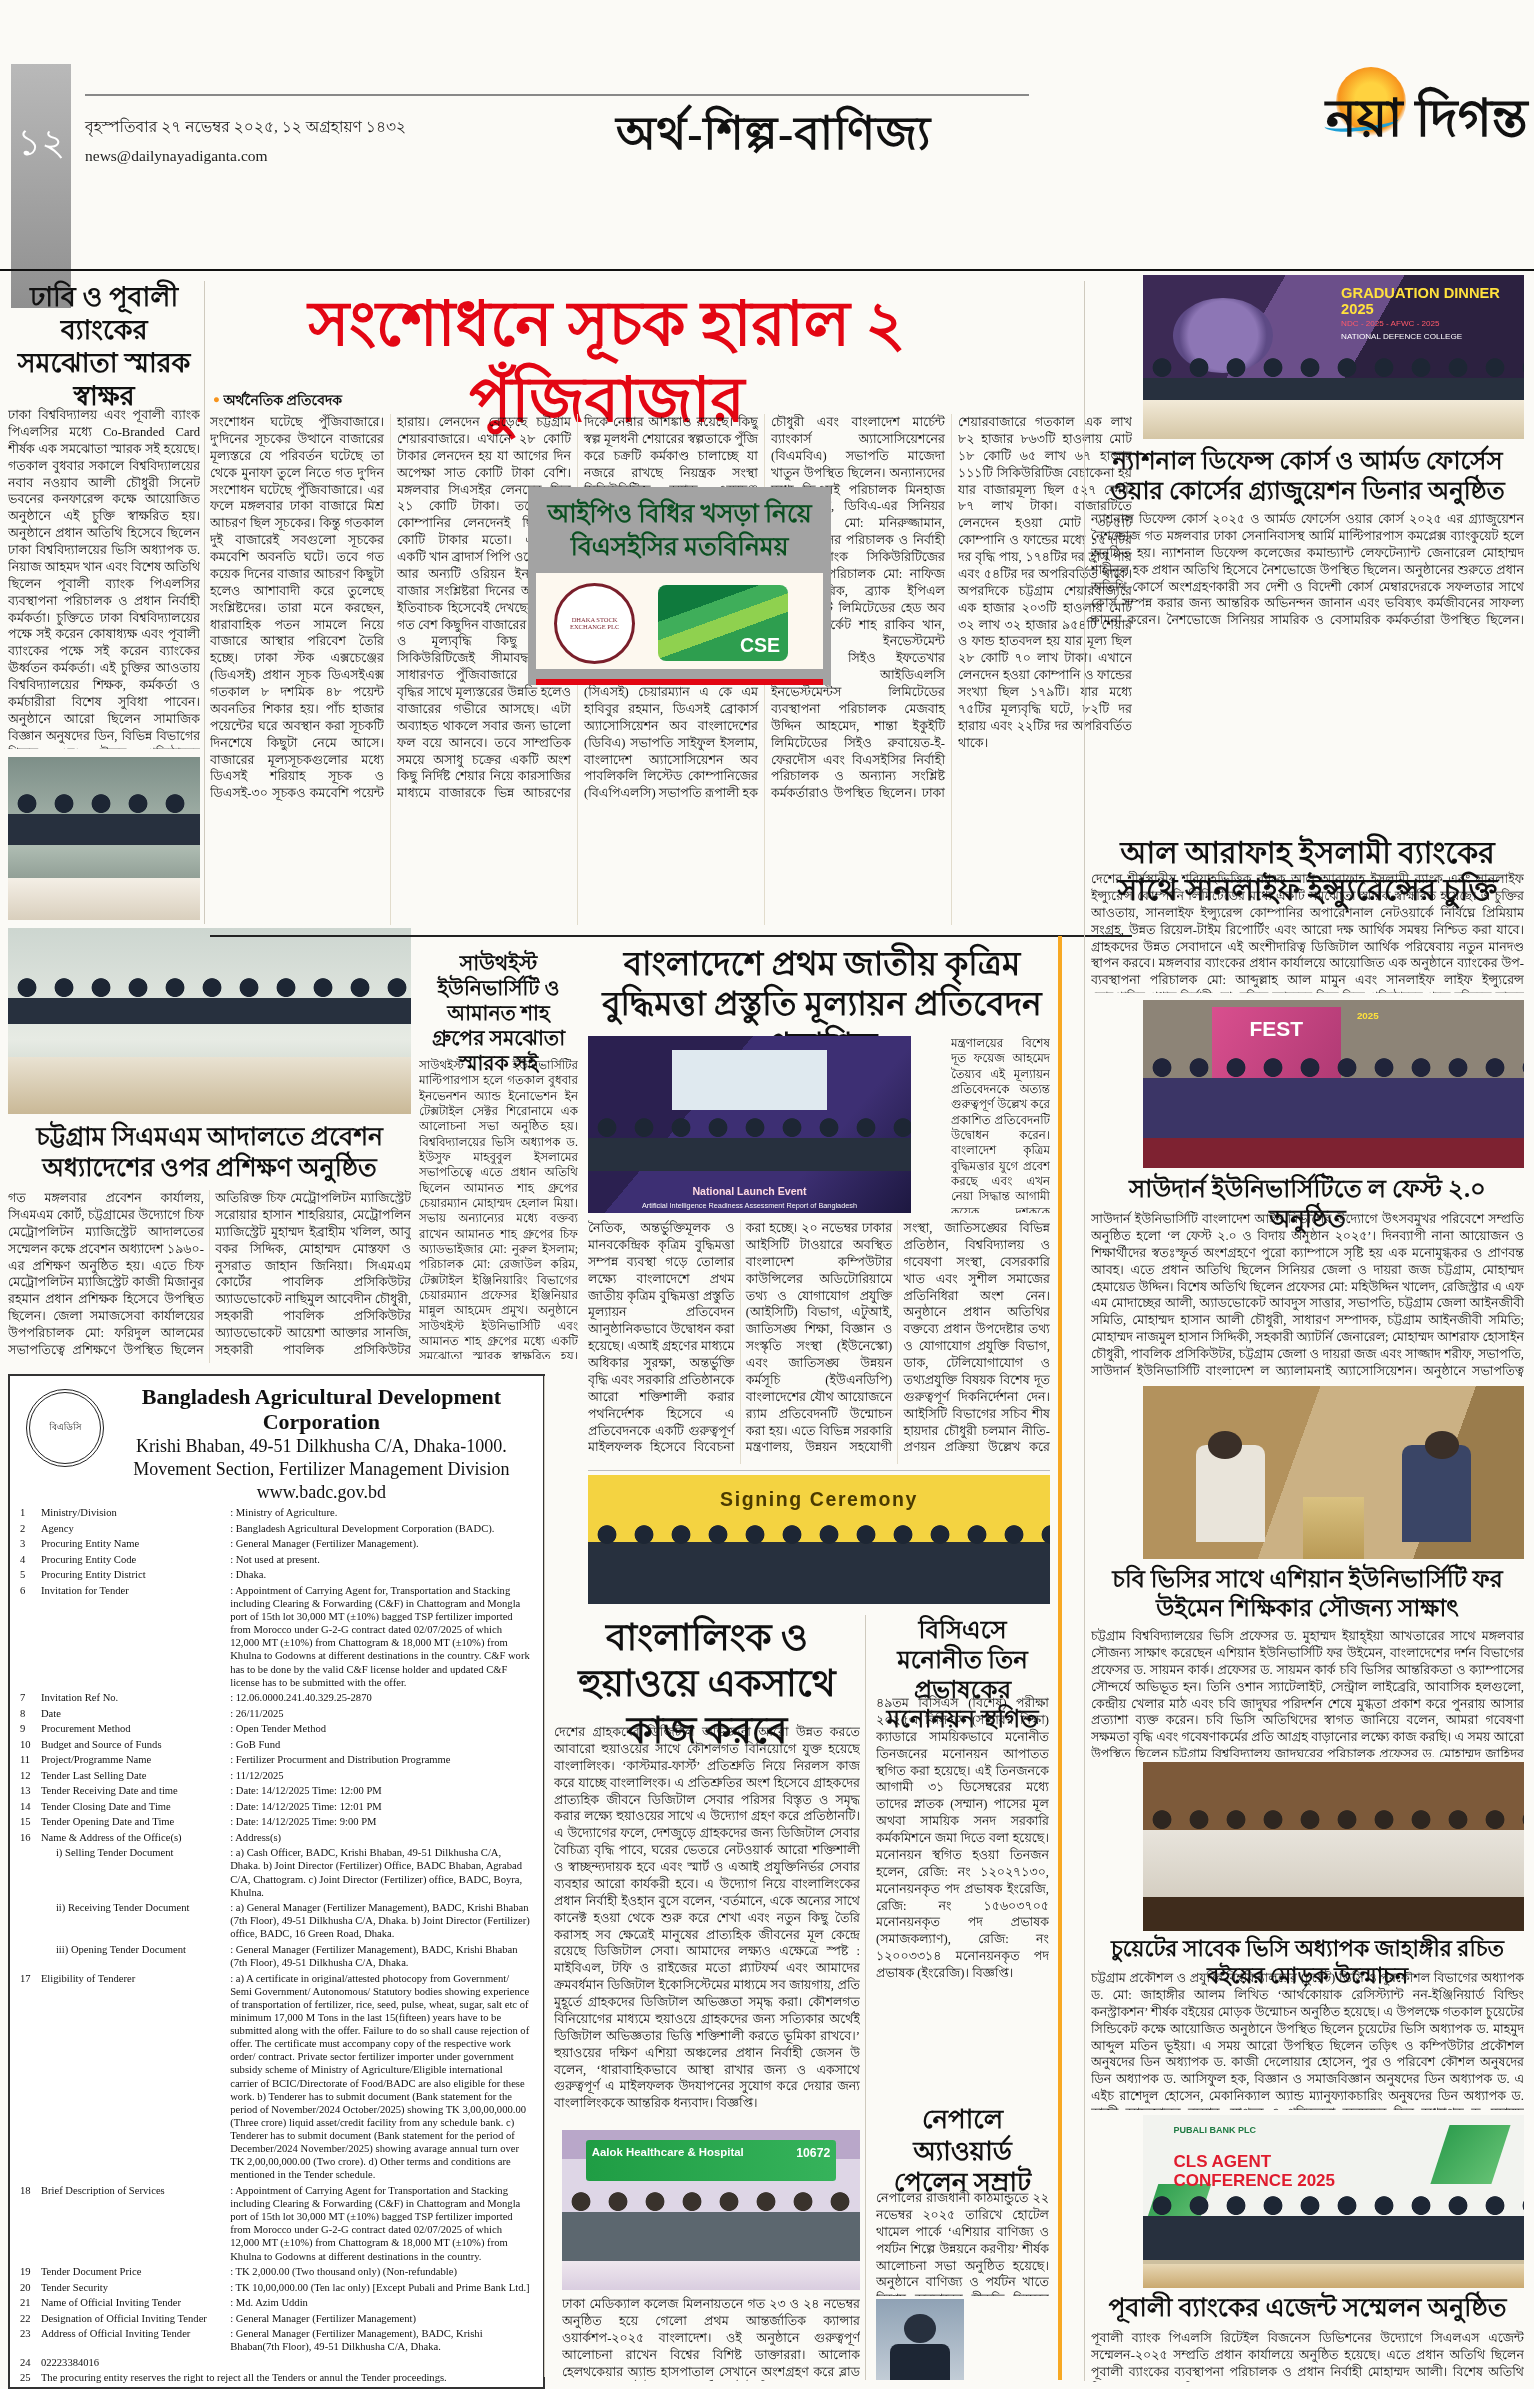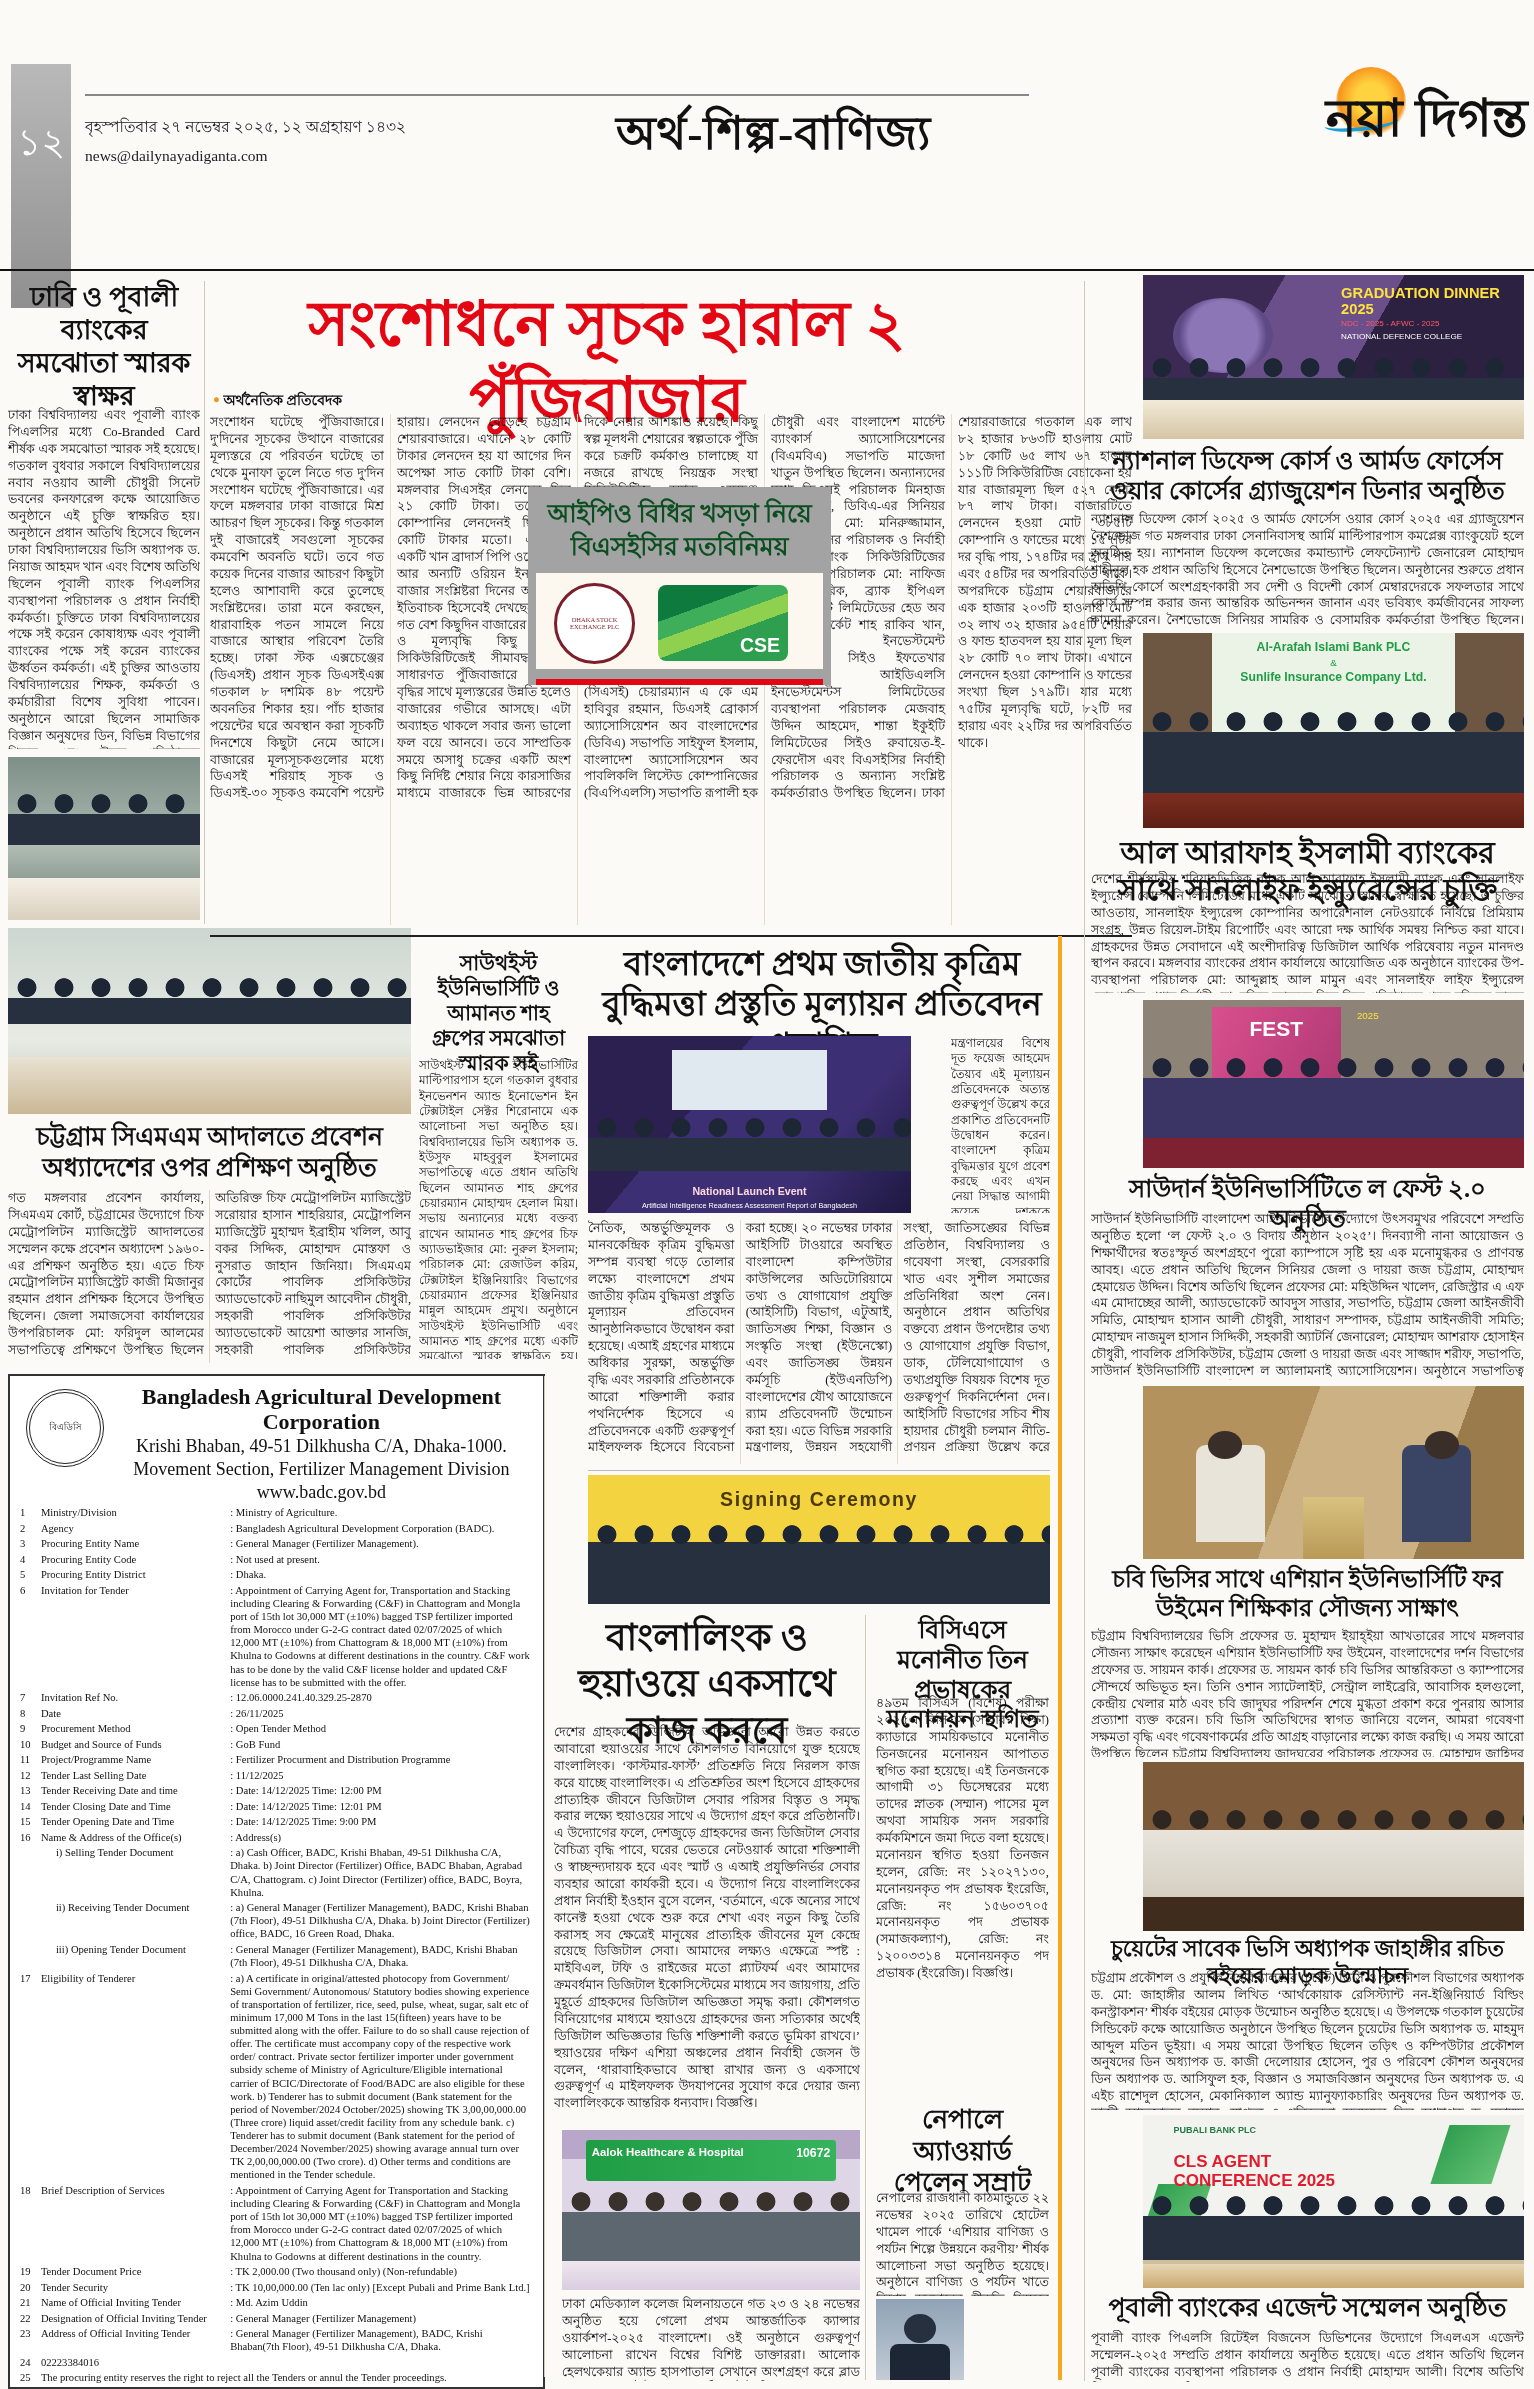--- a/index.html
+++ b/index.html
@@ -316,35 +316,27 @@
     <div class="ph-label" style="left:52%;top:9.8px;width:44%;color:#ffe13d;font-size:14.7px;font-weight:700;text-align:left;">GRADUATION DINNER 2025</div>
     <div class="ph-label" style="left:52%;top:44px;width:44%;color:#ff5a6a;font-size:8.1px;text-align:left;">NDC - 2025 - AFWC - 2025</div>
     <div class="ph-label" style="left:52%;top:57px;width:44%;color:#fff;font-size:8.1px;text-align:left;">NATIONAL DEFENCE COLLEGE</div>
     <div style="position:absolute;left:8%;top:14%;width:26%;height:46%;border-radius:50%;background:radial-gradient(circle,#8d76b5 0 55%,#5d4a85 70%);"></div>
     <div class="crowd" style="top:50%;height:26%;"></div>
     <div class="tablebar" style="bottom:0;height:24%;background:linear-gradient(#f2ead8,#d4c5a4);"></div>
   </div>
   <div class="abs headline ctr" style="left:1091px;top:446px;width:433px;font-size:24.4px;">ন্যাশনাল ডিফেন্স কোর্স ও আর্মড ফোর্সেস ওয়ার কোর্সের গ্র্যাজুয়েশন ডিনার অনুষ্ঠিত</div>
   <div class="abs jt body-sm clip" style="left:1091px;top:511px;width:433px;height:116px;">ন্যাশনাল ডিফেন্স কোর্স ২০২৫ ও আর্মড ফোর্সেস ওয়ার কোর্স ২০২৫ এর গ্র্যাজুয়েশন নৈশভোজ গত মঙ্গলবার ঢাকা সেনানিবাসস্থ আর্মি মাল্টিপারপাস কমপ্লেক্স ব্যাংকুয়েট হলে অনুষ্ঠিত হয়। ন্যাশনাল ডিফেন্স কলেজের কমান্ড্যান্ট লেফটেন্যান্ট জেনারেল মোহাম্মদ শাহীনুল হক প্রধান অতিথি হিসেবে নৈশভোজে উপস্থিত ছিলেন। অনুষ্ঠানের শুরুতে প্রধান অতিথি কোর্সে অংশগ্রহণকারী সব দেশী ও বিদেশী কোর্স মেম্বারদেরকে সফলতার সাথে কোর্স সম্পন্ন করার জন্য আন্তরিক অভিনন্দন জানান এবং ভবিষ্যৎ কর্মজীবনের সাফল্য কামনা করেন। নৈশভোজে সিনিয়র সামরিক ও বেসামরিক কর্মকর্তারা উপস্থিত ছিলেন। বিজ্ঞপ্তি।</div>
 
-  <div class="photo" style="left:1143px;top:633px;width:381px;height:195px;background:linear-gradient(#6d5742 0 100%);">
-    <div style="position:absolute;left:18%;top:0;width:64%;height:56%;background:#eaf3e6;"></div>
-    <div class="ph-label" style="left:20%;top:6.5px;width:60%;color:#1f9d44;font-size:12.2px;font-weight:700;">Al-Arafah Islami Bank PLC</div>
-    <div class="ph-label" style="left:20%;top:24.4px;width:60%;color:#1f9d44;font-size:9.8px;">&amp;</div>
-    <div class="ph-label" style="left:20%;top:37px;width:60%;color:#1f9d44;font-size:12.2px;font-weight:700;">Sunlife Insurance Company Ltd.</div>
-    <div class="crowd" style="top:40%;height:42%;"></div>
-    <div class="tablebar" style="bottom:0;height:18%;background:linear-gradient(#7e2d20,#5d1f15);"></div>
-  </div>
   <div class="abs headline ctr" style="left:1091px;top:835px;width:433px;font-size:30px;">আল আরাফাহ ইসলামী ব্যাংকের সাথে সানলাইফ ইন্স্যুরেন্সের চুক্তি</div>
   <div class="abs jt body-sm clip" style="left:1091px;top:871px;width:433px;height:122px;">দেশের শীর্ষস্থানীয় শরিয়াহভিত্তিক ব্যাংক আল আরাফাহ ইসলামী ব্যাংক এবং সানলাইফ ইন্স্যুরেন্স কোম্পানি লিমিটেডের মধ্যে একটি সমঝোতা স্মারক স্বাক্ষরিত হয়েছে। এ চুক্তির আওতায়, সানলাইফ ইন্স্যুরেন্স কোম্পানির অপারেশনাল নেটওয়ার্কে নির্বিঘ্নে প্রিমিয়াম সংগ্রহ, উন্নত রিয়েল-টাইম রিপোর্টিং এবং আরো দক্ষ আর্থিক সমন্বয় নিশ্চিত করা যাবে। গ্রাহকদের উন্নত সেবাদানে এই অংশীদারিত্ব ডিজিটাল আর্থিক পরিষেবায় নতুন মানদণ্ড স্থাপন করবে। মঙ্গলবার ব্যাংকের প্রধান কার্যালয়ে আয়োজিত এক অনুষ্ঠানে ব্যাংকের উপ-ব্যবস্থাপনা পরিচালক মো: আব্দুল্লাহ আল মামুন এবং সানলাইফ লাইফ ইন্স্যুরেন্স কোম্পানির প্রধান নির্বাহী মো: রফিক আহমেদ নিজ নিজ প্রতিষ্ঠানের পক্ষে চুক্তিতে স্বাক্ষর করেন। এ সময় আরো উপস্থিত ছিলেন ব্যাংকের সিনিয়র অ্যাসিস্ট্যান্ট ভাইস প্রেসিডেন্ট মো: বাচ্চু শেখ, অ্যাসিস্ট্যান্ট ভাইস প্রেসিডেন্ট আবু কাওছার ও সিনিয়র প্রিন্সিপাল অফিসার নাজমুল হোসাইনসহ উভয় প্রতিষ্ঠানের ঊর্ধ্বতন কর্মকর্তারা। বিজ্ঞপ্তি</div>
 
   <div class="photo" style="left:1143px;top:1000px;width:381px;height:168px;background:linear-gradient(#8d8477 0 70%,#7e2231 70% 100%);">
     <div style="position:absolute;left:18%;top:4%;width:34%;height:44%;background:linear-gradient(120deg,#d94f8e,#b03a74);"></div>
     <div class="ph-label" style="left:20%;top:10%;width:30%;color:#fff;font-size:21px;font-weight:700;">FEST</div>
-    <div class="ph-label" style="left:54%;top:6%;width:10%;color:#ffe13d;font-size:9.8px;font-weight:400;">2025</div>
+    <div class="ph-label" style="left:54%;top:6%;width:10%;color:#ffe13d;font-size:9.8px;font-weight:700;">2025</div>
     <div class="crowd" style="top:34%;height:48%;background-image:radial-gradient(circle at 19px 10.6px,#20243a 9px,rgba(0,0,0,0) 9.8px),linear-gradient(#3b3566,#3b3566);"></div>
   </div>
   <div class="abs headline ctr" style="left:1091px;top:1174px;width:433px;font-size:24.4px;">সাউদার্ন ইউনিভার্সিটিতে ল ফেস্ট ২.০ অনুষ্ঠিত</div>
   <div class="abs jt body-sm clip" style="left:1091px;top:1211px;width:433px;height:169px;">সাউদার্ন ইউনিভার্সিটি বাংলাদেশ আইন বিভাগের উদ্যোগে উৎসবমুখর পরিবেশে সম্প্রতি অনুষ্ঠিত হলো ‘ল ফেস্ট ২.০ ও বিদায় অনুষ্ঠান ২০২৫’। দিনব্যাপী নানা আয়োজন ও শিক্ষার্থীদের স্বতঃস্ফূর্ত অংশগ্রহণে পুরো ক্যাম্পাসে সৃষ্টি হয় এক মনোমুগ্ধকর ও প্রাণবন্ত আবহ। এতে প্রধান অতিথি ছিলেন সিনিয়র জেলা ও দায়রা জজ চট্টগ্রাম, মোহাম্মদ হেমায়েত উদ্দিন। বিশেষ অতিথি ছিলেন প্রফেসর মো: মহিউদ্দিন খালেদ, রেজিস্ট্রার এ এফ এম মোদাচ্ছের আলী, অ্যাডভোকেট আবদুস সাত্তার, সভাপতি, চট্টগ্রাম জেলা আইনজীবী সমিতি, মোহাম্মদ হাসান আলী চৌধুরী, সাধারণ সম্পাদক, চট্টগ্রাম আইনজীবী সমিতি; মোহাম্মদ নাজমুল হাসান সিদ্দিকী, সহকারী অ্যাটর্নি জেনারেল; মোহাম্মদ আশরাফ হোসাইন চৌধুরী, পাবলিক প্রসিকিউটর, চট্টগ্রাম জেলা ও দায়রা জজ এবং সাজ্জাদ শরীফ, সভাপতি, সাউদার্ন ইউনিভার্সিটি বাংলাদেশ ল অ্যালামনাই অ্যাসোসিয়েশন। অনুষ্ঠানে সভাপতিত্ব করেন আইন বিভাগের বিভাগীয় প্রধান সুরাইয়া মমতাজ। প্রধান অতিথি মোহাম্মদ হেমায়েত উদ্দিন ভবিষ্যৎ আইনজীবী ও বিচারক হওয়ার স্বপ্নে এগিয়ে চলা শিক্ষার্থীদের ন্যায়, নৈতিকতার প্রতি অটল থাকার আহ্বান জানান। বিজ্ঞপ্তি।</div>
 
   <div class="photo" style="left:1143px;top:1386px;width:381px;height:173px;background:linear-gradient(110deg,#b3925d 0 40%,#cbb184 40% 75%,#9a7c4c 75% 100%);">
     <div style="position:absolute;left:14%;top:34%;width:18%;height:56%;background:#e9e4da;border-radius:9.8px 9.8px 0 0;"></div>
     <div style="position:absolute;left:17%;top:26%;width:9%;height:16%;border-radius:50%;background:#3a2f28;"></div>
     <div style="position:absolute;right:14%;top:34%;width:18%;height:56%;background:#3a4566;border-radius:9.8px 9.8px 0 0;"></div>
     <div style="position:absolute;right:17%;top:26%;width:9%;height:16%;border-radius:50%;background:#3a2f28;"></div>

